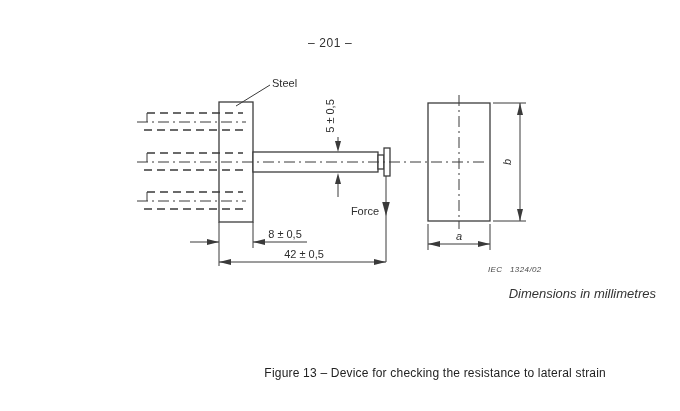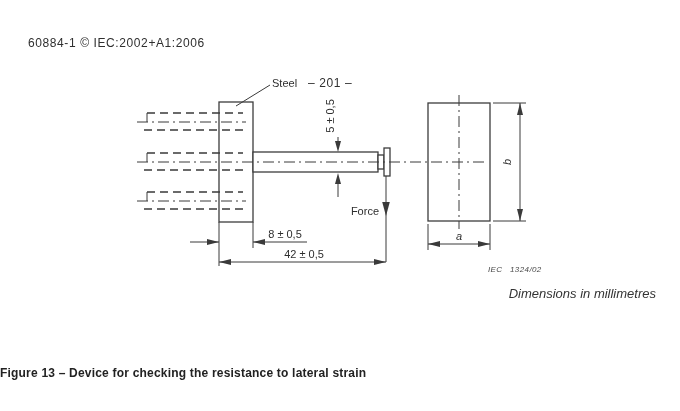--- a/index.html
+++ b/index.html
@@ -3,46 +3,45 @@
 <meta charset="utf-8">
 <style>
   html,body { margin:0; padding:0; background:#e8e8e8; }
   .page {
     position:relative; width:680px; height:411px; background:#ffffff;
     font-family:"Liberation Sans", sans-serif; color:#2d2d2d; overflow:hidden;
   }
   .abs { position:absolute; }
   .hdr { font-size:12px; letter-spacing:0.6px; color:#2f2f2f; }
   .hdr-std { left:28px; top:36px; }
-  .hdr-page { left:308px; top:36px;margin-top:40px; }
+  .hdr-page { left:308px; top:36px; }
   .drawing { left:0; top:60px; }
   svg text {
     font-family:"Liberation Sans", sans-serif; font-size:11px; fill:#2e2e2e;
   }
   svg text.it { font-style:italic; }
   svg text.ref { font-size:8px; font-style:italic; fill:#484848; letter-spacing:0.4px; }
   .solid  { fill:#ffffff; stroke:#3c3c3c; stroke-width:1.3; }
   .hidden { fill:none; stroke:#3a3a3a; stroke-width:1.7; stroke-dasharray:8 5; }
   .center { fill:none; stroke:#3a3a3a; stroke-width:1;   stroke-dasharray:11 4 2 4; }
   .dim    { fill:none; stroke:#3a3a3a; stroke-width:1; }
   .ah     { fill:#3a3a3a; stroke:none; }
   .units-note { right:24px; top:286px; font-size:13px; font-style:italic; color:#333; }
   .notes { left:27px; top:316px; font-size:10px; color:#2b2b2b; }
   .note-row { display:flex; margin-bottom:6px; }
   .note-label { min-width:44px; }
   .note-text .var { font-style:italic; }
-  .caption { left:0; top:366px; width:606px; text-align:left;
-             font-size:12px; font-weight:bold; color:#222; letter-spacing:0.2px; }
+  .caption { left:0; top:366px; width:606px; text-align:right;
+             font-size:12px; font-weight:normal; color:#222; letter-spacing:0.2px; }
 </style>
 </head>
 <body>
 
 <div class="page">
 
-  <div class="abs hdr hdr-std">60884-1 © IEC:2002+A1:2006</div>
   <div class="abs hdr hdr-page">– 201 –</div>
 
   <svg class="abs drawing" width="680" height="235" viewBox="0 60 680 235" xmlns="http://www.w3.org/2000/svg">
 
     <rect class="solid" x="219" y="102" width="34" height="120"></rect>
 
     <rect class="solid" x="253" y="152" width="125" height="20"></rect>
     <rect class="solid" x="378" y="155" width="6" height="14"></rect>
     <rect class="solid" x="384" y="148" width="6" height="28"></rect>
 

